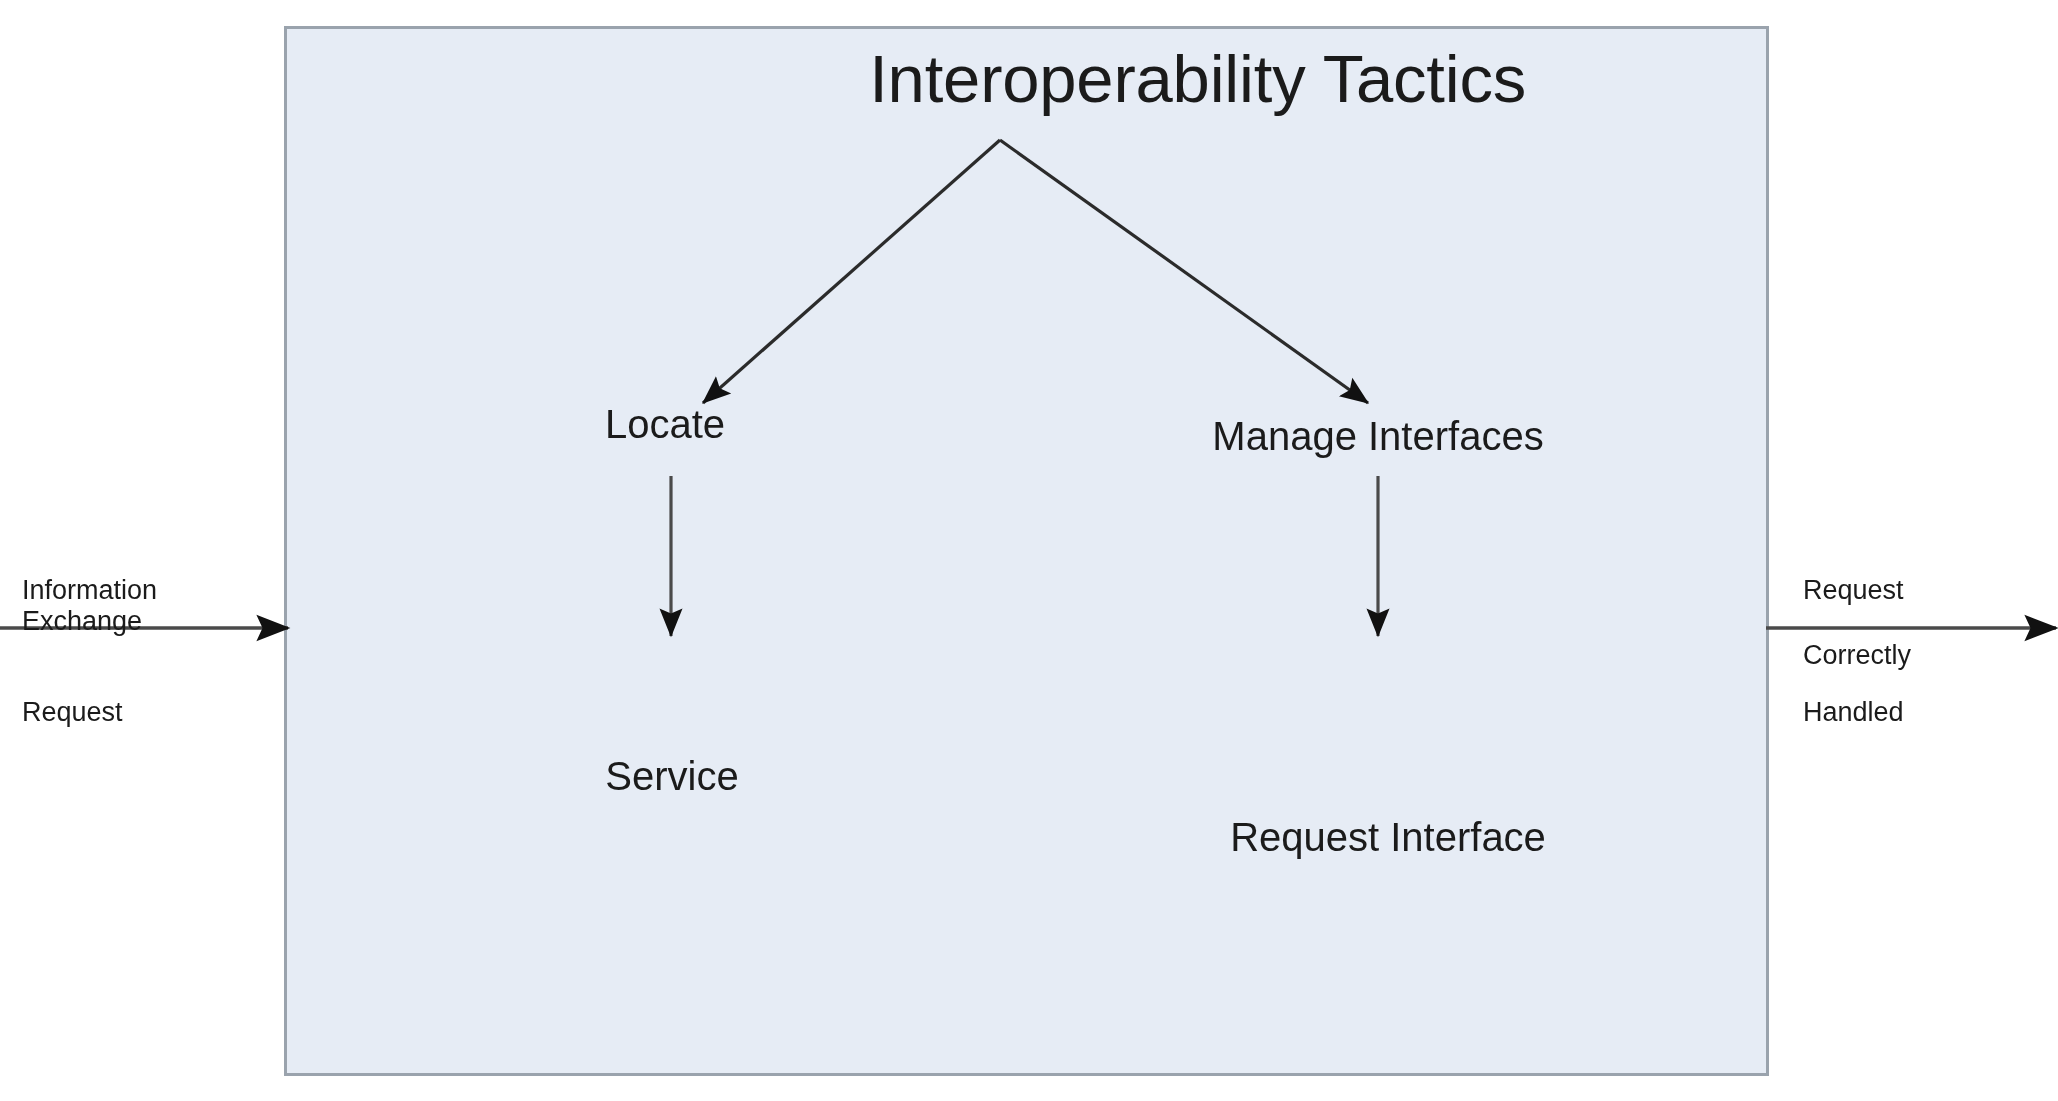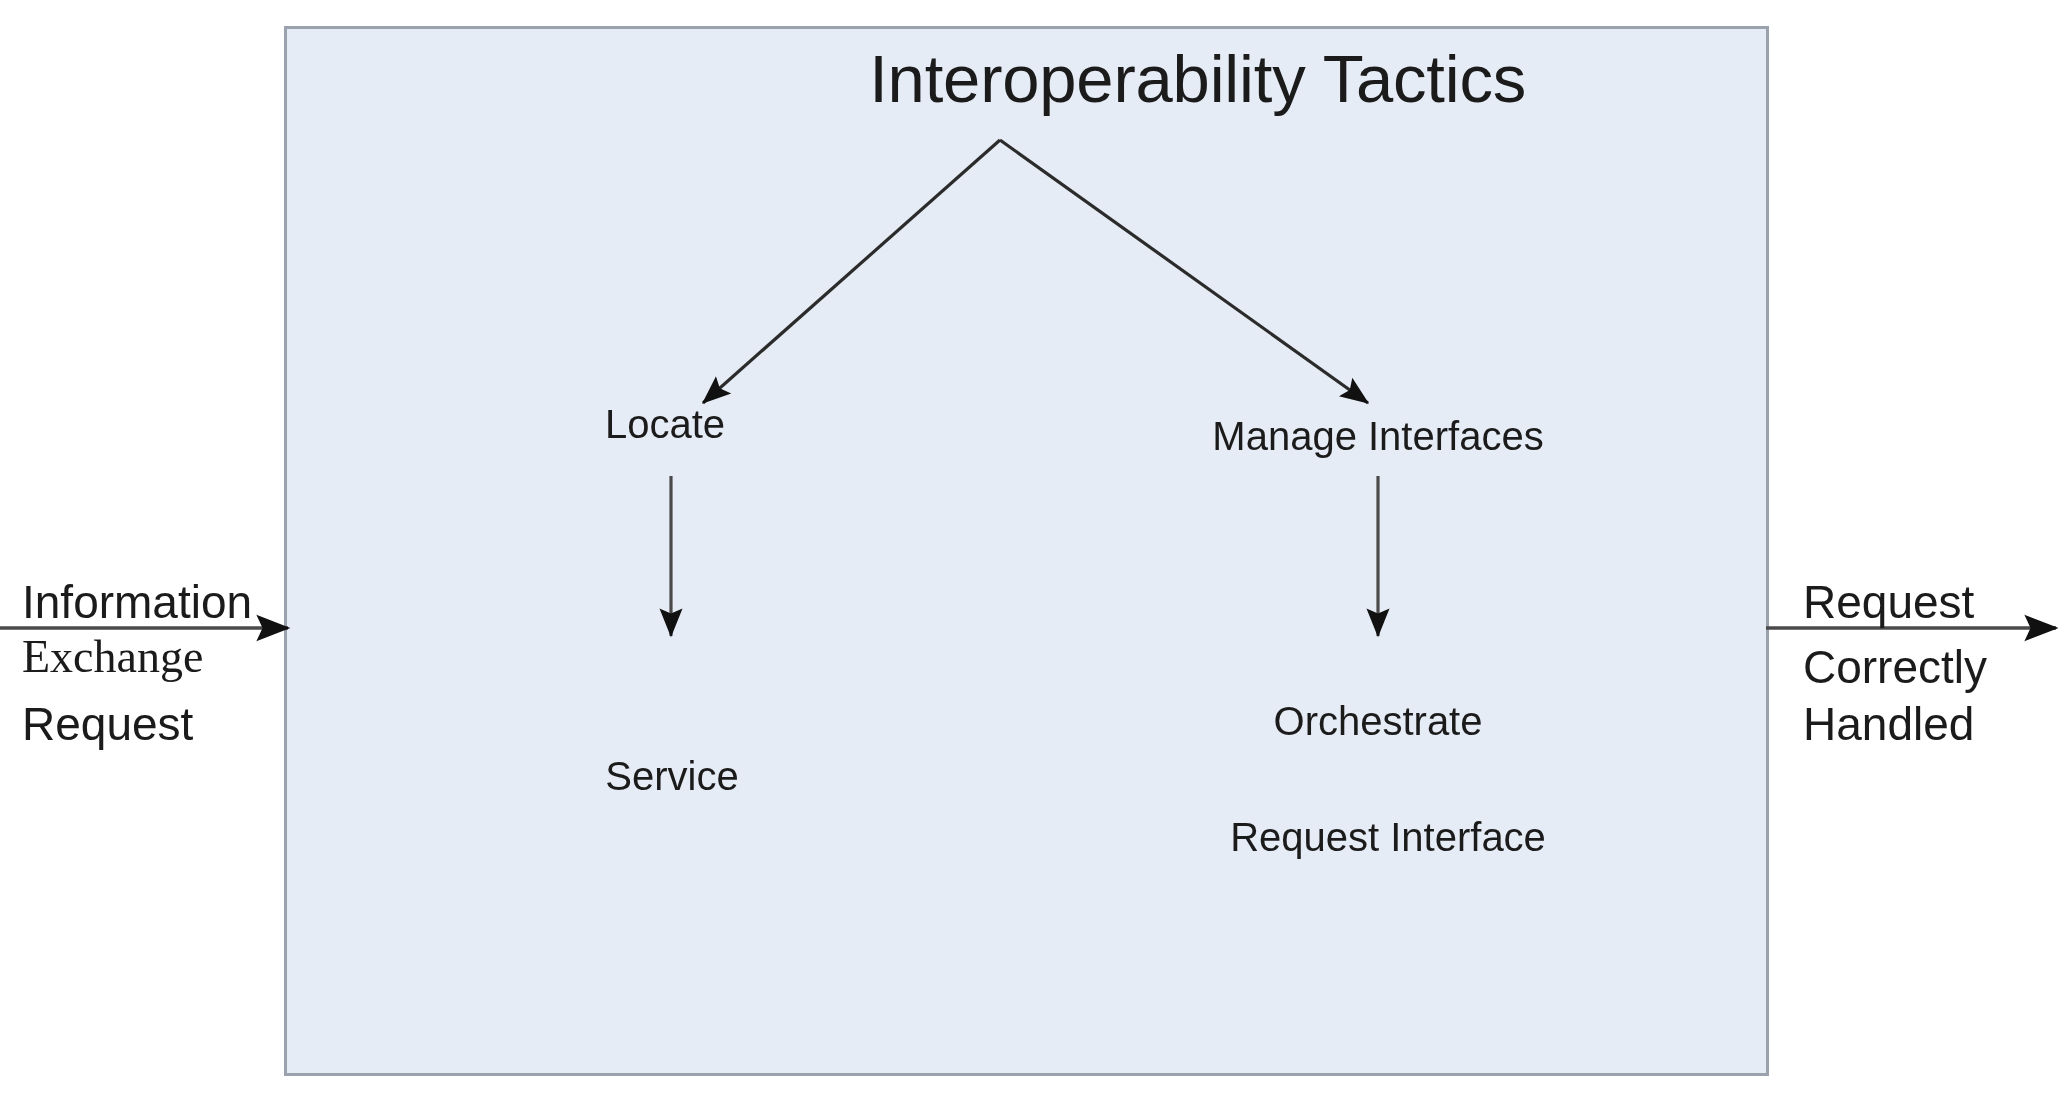--- a/index.html
+++ b/index.html
@@ -34,21 +34,21 @@
   .title-text {
     font-size: 67px;
     text-align: right;
     letter-spacing: -0.2px;
   }
   .node-text {
     font-size: 40px;
     text-align: center;
   }
   .side-text {
-    font-size: 46px;
+    font-size: 27px;
     text-align: left;
   }
   .center-anchor {
     transform: translateX(-50%);
   }
 </style>
 </head>
 <body>
 
 <div id="canvas">
@@ -79,25 +79,24 @@
   </svg>
 
   <div class="txt title-text center-anchor" style="left:1026px; top:36px; width:1000px;">Interoperability Tactics</div>
 
   <div class="txt node-text center-anchor" style="left:1378px; top:411px; width:560px;">Manage Interfaces</div>
 
   <div class="txt node-text center-anchor" style="left:665px; top:399px; width:420px;">Locate</div>
 
   <div class="txt node-text center-anchor" style="left:672px; top:751px; width:420px;">Service</div>
 
-  <div class="txt node-text center-anchor" style="left:1378px; top:696px; width:460px;">Orchestrate</div>
 
   <div class="txt node-text center-anchor" style="left:1388px; top:812px; width:520px;">Request Interface</div>
 
   <div class="txt side-text" style="left:22px; top:573px; width:280px;">Information</div>
-  <div class="txt side-text" style="left:22px; top:628px; width:280px;font-family:Liberation Serif, serif;">Exchange</div>
+  <div class="txt side-text" style="left:22px; top:604px; width:280px;">Exchange</div>
   <div class="txt side-text" style="left:22px; top:695px; width:280px;">Request</div>
 
   <div class="txt side-text" style="left:1803px; top:573px; width:280px;">Request</div>
   <div class="txt side-text" style="left:1803px; top:638px; width:280px;">Correctly</div>
   <div class="txt side-text" style="left:1803px; top:695px; width:280px;">Handled</div>
 
 </div>
 
 </body></html>

